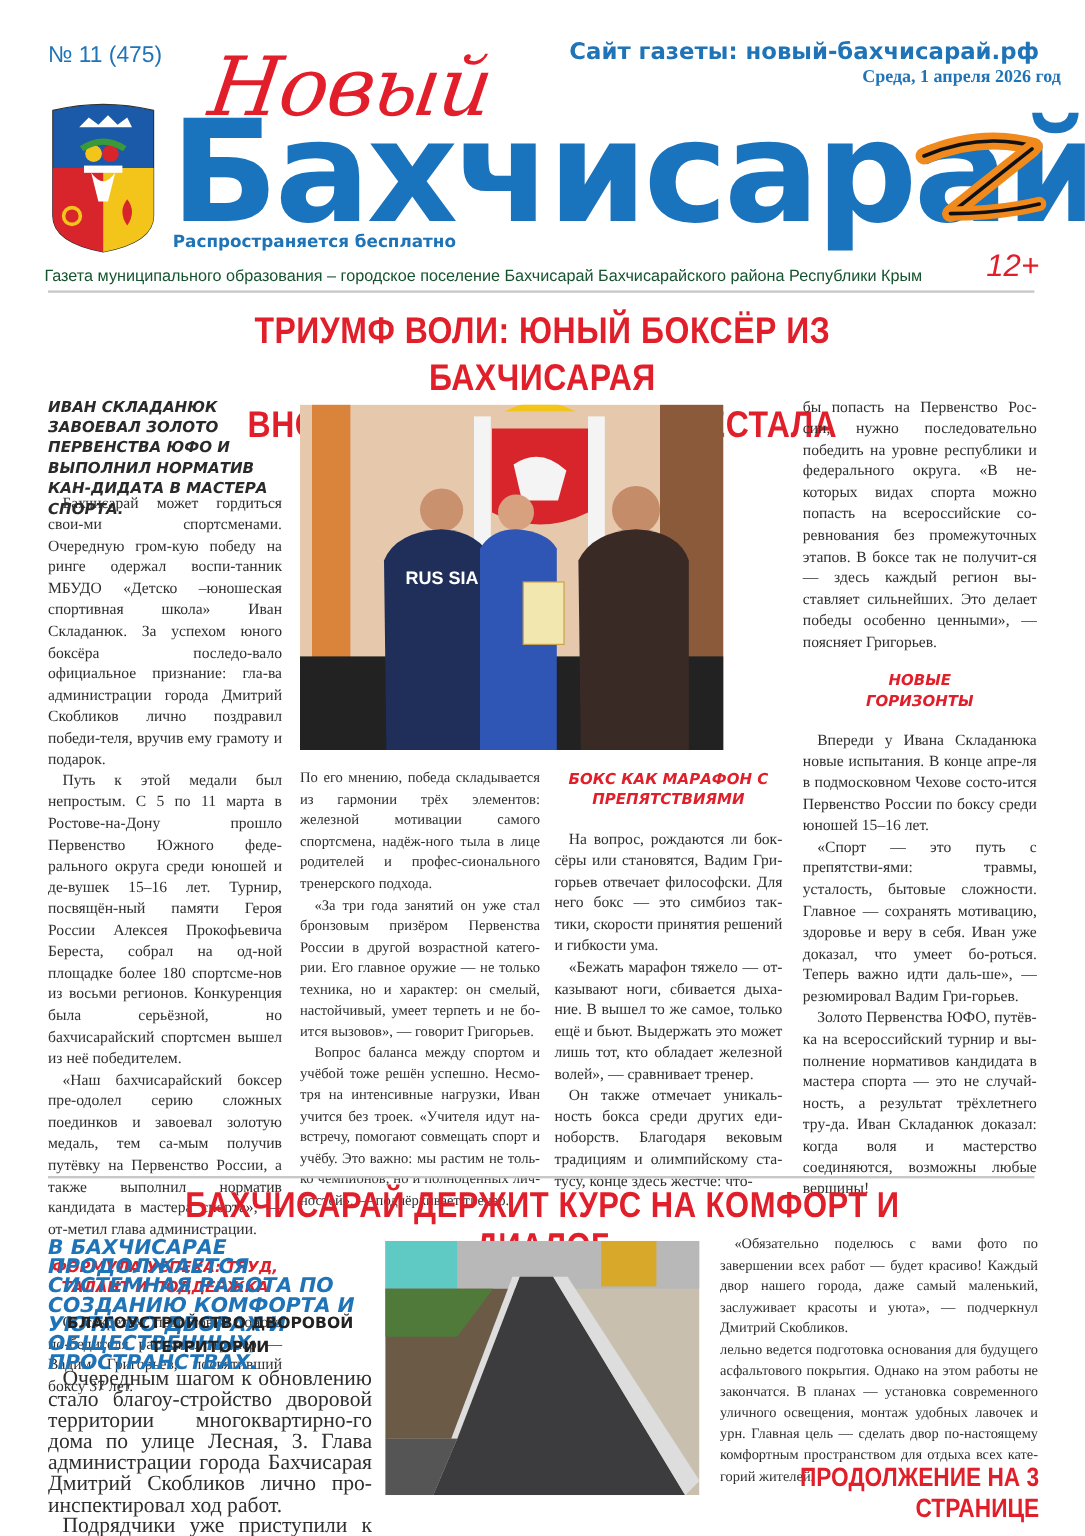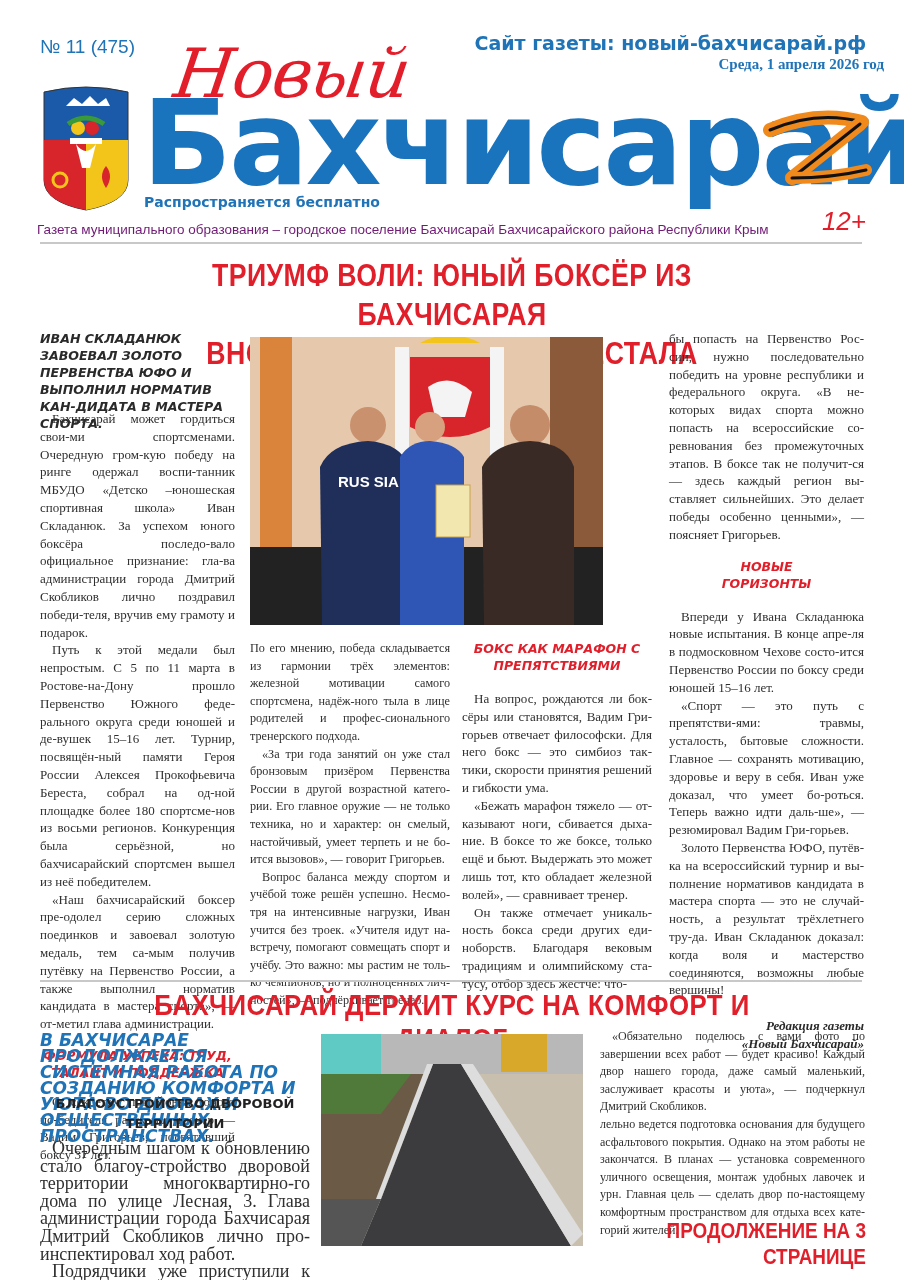--- a/index.html
+++ b/index.html
@@ -10,21 +10,21 @@
 
   
   .issue { left: 40px; top: 36px; font-family: "Liberation Sans", sans-serif; font-size: 19px; color: #1f73b7; }
   .site { right: 38px; top: 32px; font-family: "DejaVu Sans", sans-serif; font-weight: bold; font-size: 19px; color: #1f73b7; text-align: right; }
   .date { right: 20px; top: 56px; font-family: Liberation Serif, serif; font-weight: bold; font-size: 15px; color: #1f73b7; text-align: right; }
   .logo-novy { left: 175px; top: 40px; font-family: "DejaVu Serif", serif; font-style: italic; font-size: 68px; color: #e21e2b; transform: skewX(-8deg); letter-spacing: -1px; line-height: 1; z-index: 3; }
   .logo-bakh { left: 142px; top: 84px; font-family: "DejaVu Sans", sans-serif; font-weight: bold; font-size: 118px; color: #1a73bd; letter-spacing: -3px; line-height: 1; z-index: 2; }
   .ribbon { left: 762px; top: 108px; width: 110px; height: 80px; z-index: 3; }
   .free { left: 144px; top: 194px; font-family: "DejaVu Sans", sans-serif; font-weight: bold; font-size: 14px; color: #1f73b7; }
   .age { right: 38px; top: 206px; font-family: "Liberation Sans", sans-serif; font-style: italic; font-size: 26px; color: #e21e2b; }
-  .subtitle { left: 37px; top: 222px; font-family: "Liberation Sans", sans-serif; font-size: 13.5px; color: #701a75; }
+  .subtitle { left: 37px; top: 222px; font-family: "Liberation Sans", sans-serif; font-size: 13.5px; color: #14532d; }
   .rule { left: 40px; height: 2px; background: #c8c8c8; }
   .coat { left: 40px; top: 84px; width: 92px; height: 128px; }
 
   
   .headline { font-family: "Liberation Sans", sans-serif; font-weight: bold; color: #e11f2a; text-align: center; letter-spacing: 0.5px; transform: scaleX(0.86); transform-origin: center; }
   .h1 { left: 60px; width: 784px; top: 256px; font-size: 31px; line-height: 39px; }
   .h2 { left: 60px; width: 784px; top: 988px; font-size: 30px; line-height: 34px; }
 
   .lead { font-family: "DejaVu Sans", sans-serif; font-weight: bold; font-style: italic; font-size: 12.6px; line-height: 17px; text-transform: uppercase; }
   .lead-dark { color: #2a2a2a; }
@@ -120,37 +120,33 @@
 
 <div class="abs col tight" style="left:250px; top:640px; width:200px;">
   <p style="text-indent:0">По его мнению, победа складывается из гармонии трёх элементов: железной мотивации самого спортсмена, надёж-ного тыла в лице родителей и профес-сионального тренерского подхода.</p>
   <p>«За три года занятий он уже стал бронзовым призёром Первенства России в другой возрастной катего-рии. Его главное оружие — не только техника, но и характер: он смелый, настойчивый, умеет терпеть и не бо-ится вызовов», — говорит Григорьев.</p>
   <p>Вопрос баланса между спортом и учёбой тоже решён успешно. Несмо-тря на интенсивные нагрузки, Иван учится без троек. «Учителя идут на-встречу, помогают совмещать спорт и учёбу. Это важно: мы растим не толь-ко чемпионов, но и полноценных лич-ностей», — подчёркивает тренер.</p>
 </div>
 
 <div class="abs col" style="left:462px; top:640px; width:190px;">
   <div class="subhead" style="margin-bottom:16px;">Бокс как марафон с препятствиями</div>
   <p>На вопрос, рождаются ли бок-сёры или становятся, Вадим Гри-горьев отвечает философски. Для него бокс — это симбиоз так-тики, скорости принятия решений и гибкости ума.</p>
-  <p>«Бежать марафон тяжело — от-казывают ноги, сбивается дыха-ние. В боксе то же боксе, только ещё и бьют. Выдержать это может лишь тот, кто обладает железной волей», — сравнивает тренер.</p>
-  <p>Он также отмечает уникаль-ность бокса среди других еди-ноборств. Благодаря вековым традициям и олимпийскому ста-тусу, отбор здесь жёстче: что-</p>
+  <p>«Бежать марафон тяжело — от-казывают ноги, сбивается дыха-ние. В вышел то же самое, только ещё и бьют. Выдержать это может лишь тот, кто обладает железной волей», — сравнивает тренер.</p>
+  <p>Он также отмечает уникаль-ность бокса среди других еди-ноборств. Благодаря вековым традициям и олимпийскому ста-тусу, конце здесь жёстче: что-</p>
 </div>
 
 <div class="abs col" style="left:669px; top:330px; width:195px;">
   <p style="text-indent:0">бы попасть на Первенство Рос-сии, нужно последовательно победить на уровне республики и федерального округа. «В не-которых видах спорта можно попасть на всероссийские со-ревнования без промежуточных этапов. В боксе так не получит-ся — здесь каждый регион вы-ставляет сильнейших. Это делает победы особенно ценными», — поясняет Григорьев.</p>
   <div class="subhead" style="margin:14px 0 16px;">
     <div>Новые</div>
     <div>горизонты</div>
   </div>
   <p>Впереди у Ивана Складанюка новые испытания. В конце апре-ля в подмосковном Чехове состо-ится Первенство России по боксу среди юношей 15–16 лет.</p>
   <p>«Спорт — это путь с препятстви-ями: травмы, усталость, бытовые сложности. Главное — сохранять мотивацию, здоровье и веру в себя. Иван уже доказал, что умеет бо-роться. Теперь важно идти даль-ше», — резюмировал Вадим Гри-горьев.</p>
   <p>Золото Первенства ЮФО, путёв-ка на всероссийский турнир и вы-полнение нормативов кандидата в мастера спорта — это не случай-ность, а результат трёхлетнего тру-да. Иван Складанюк доказал: когда воля и мастерство соединяются, возможны любые вершины!</p>
-  <div class="sign" style="margin-top:18px;">
-    <div>Редакция газеты</div>
-    <div>«Новый Бахчисарай»</div>
-  </div>
 </div>
 
 <div class="abs rule" style="top:980px; width:822px;"></div>
 
 <div class="abs headline h2">БАХЧИСАРАЙ ДЕРЖИТ КУРС НА КОМФОРТ И ДИАЛОГ</div>
 
 <div class="abs lead lead-blue" style="left:40px; top:1032px; width:270px;">В Бахчисарае продолжается системная работа по созданию комфорта и уюта во дворах и общественных пространствах.</div>
 <div class="abs subhead-black" style="left:40px; top:1094px; width:270px;">Благоустройство дворовой территории</div>
 <div class="abs col tight" style="left:40px; top:1140px; width:270px; font-size:18px;">
   <p>Очередным шагом к обновлению стало благоу-стройство дворовой территории многоквартирно-го дома по улице Лесная, 3. Глава администрации города Бахчисарая Дмитрий Скобликов лично про-инспектировал ход работ.</p>

